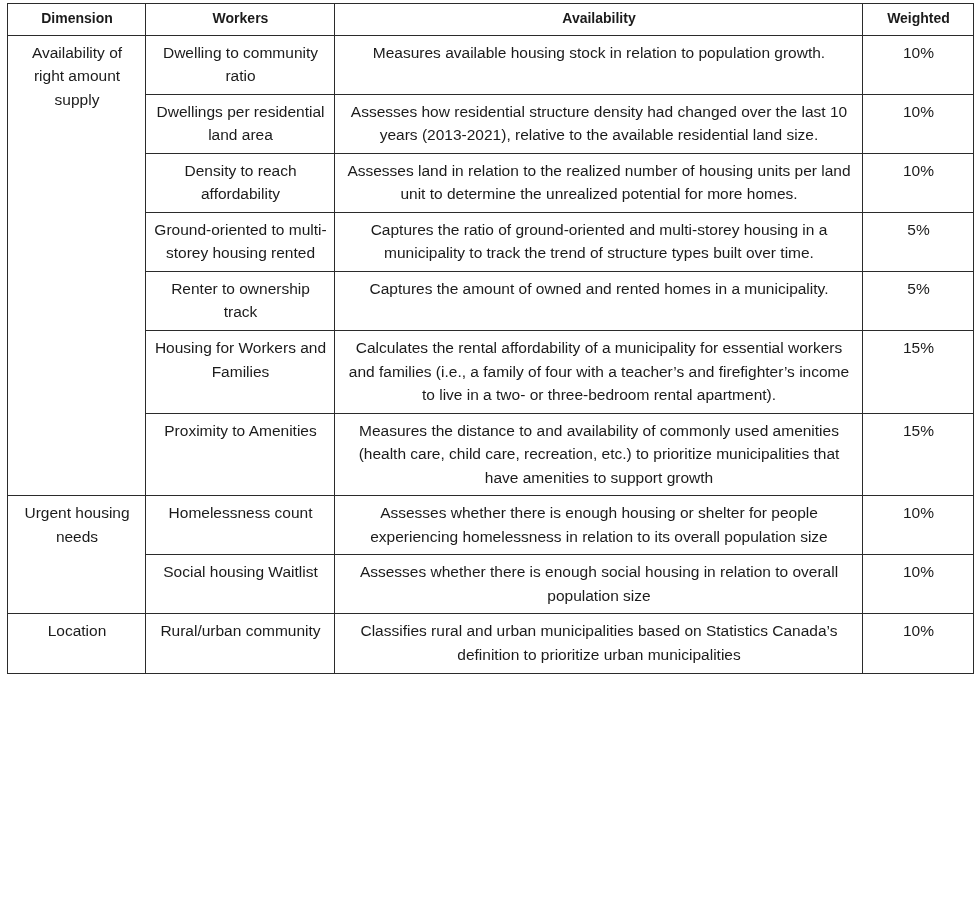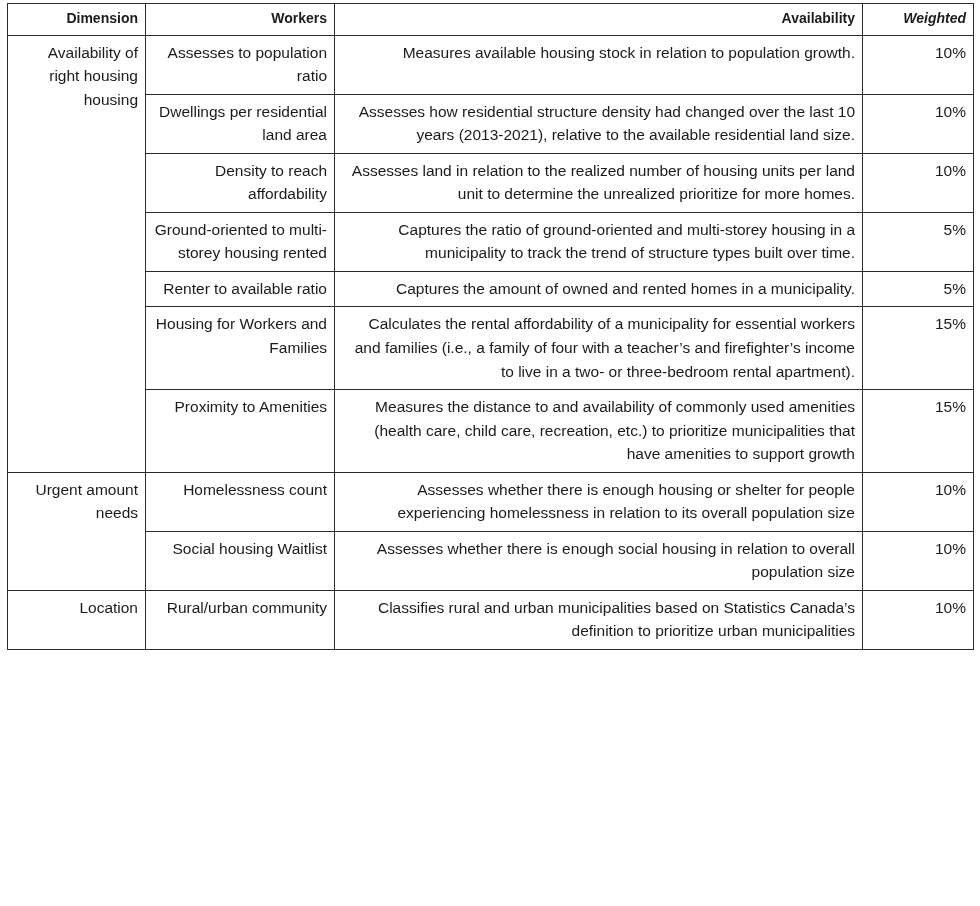--- a/index.html
+++ b/index.html
@@ -31,21 +31,21 @@
   table.criteria-table col.c-desc      { width: 528px; }
   table.criteria-table col.c-weight    { width: 111px; }
 
   table.criteria-table th,
   table.criteria-table td {
     border: 1px solid #2b2b2b;
     vertical-align: top;
     padding: 5px 7px 6px 8px;
     font-size: 15.5px;
     line-height: 1.52;
-    text-align: right;
+    text-align: center;
     font-weight: normal;
   }
   table.criteria-table thead th {
     font-weight: bold;
     font-size: 14px;
     padding-top: 6px;
     padding-bottom: 7px;
     line-height: 1.25;
   }
   td.dimension-cell {
@@ -62,21 +62,20 @@
     padding-left: 9px;
   }
   td.weight-cell {
     text-align: center;
     vertical-align: middle;
     font-size: 15.5px;
     margin-top: 28px;
   }
   th.weight-head {
     text-align: center;
-    font-style: italic;
   }
 </style>
 </head>
 <body>
 
 <div class="table-wrap">
   <table class="criteria-table">
     <colgroup>
       <col class="c-dimension">
       <col class="c-measure">
@@ -87,58 +86,58 @@
       <tr>
         <th>Dimension</th>
         <th>Workers</th>
         <th>Availability</th>
         <th class="weight-head">Weighted</th>
       </tr>
     </thead>
     <tbody>
 
       <tr>
-        <td class="dimension-cell" rowspan="7">Availability of right housing housing</td>
-        <td class="measure-cell">Assesses to population ratio</td>
+        <td class="dimension-cell" rowspan="7">Availability of right amount supply</td>
+        <td class="measure-cell">Dwelling to community ratio</td>
         <td class="desc-cell">Measures available housing stock in relation to population growth.</td>
         <td class="weight-cell">10%</td>
       </tr>
       <tr>
         <td class="measure-cell">Dwellings per residential land area</td>
         <td class="desc-cell">Assesses how residential structure density had changed over the last 10 years (2013-2021), relative to the available residential land size.</td>
         <td class="weight-cell">10%</td>
       </tr>
       <tr>
         <td class="measure-cell">Density to reach affordability</td>
-        <td class="desc-cell">Assesses land in relation to the realized number of housing units per land unit to determine the unrealized prioritize for more homes.</td>
+        <td class="desc-cell">Assesses land in relation to the realized number of housing units per land unit to determine the unrealized potential for more homes.</td>
         <td class="weight-cell">10%</td>
       </tr>
       <tr>
         <td class="measure-cell">Ground-oriented to multi-storey housing rented</td>
         <td class="desc-cell">Captures the ratio of ground-oriented and multi-storey housing in a municipality to track the trend of structure types built over time.</td>
         <td class="weight-cell">5%</td>
       </tr>
       <tr>
-        <td class="measure-cell">Renter to available ratio</td>
+        <td class="measure-cell">Renter to ownership track</td>
         <td class="desc-cell">Captures the amount of owned and rented homes in a municipality.</td>
         <td class="weight-cell">5%</td>
       </tr>
       <tr>
         <td class="measure-cell">Housing for Workers and Families</td>
         <td class="desc-cell">Calculates the rental affordability of a municipality for essential workers and families (i.e., a family of four with a teacher’s and firefighter’s income to live in a two- or three-bedroom rental apartment).</td>
         <td class="weight-cell">15%</td>
       </tr>
       <tr>
         <td class="measure-cell">Proximity to Amenities</td>
         <td class="desc-cell">Measures the distance to and availability of commonly used amenities (health care, child care, recreation, etc.) to prioritize municipalities that have amenities to support growth</td>
         <td class="weight-cell">15%</td>
       </tr>
 
       <tr>
-        <td class="dimension-cell" rowspan="2">Urgent amount needs</td>
+        <td class="dimension-cell" rowspan="2">Urgent housing needs</td>
         <td class="measure-cell">Homelessness count</td>
         <td class="desc-cell">Assesses whether there is enough housing or shelter for people experiencing homelessness in relation to its overall population size</td>
         <td class="weight-cell">10%</td>
       </tr>
       <tr>
         <td class="measure-cell">Social housing Waitlist</td>
         <td class="desc-cell">Assesses whether there is enough social housing in relation to overall population size</td>
         <td class="weight-cell">10%</td>
       </tr>
 

